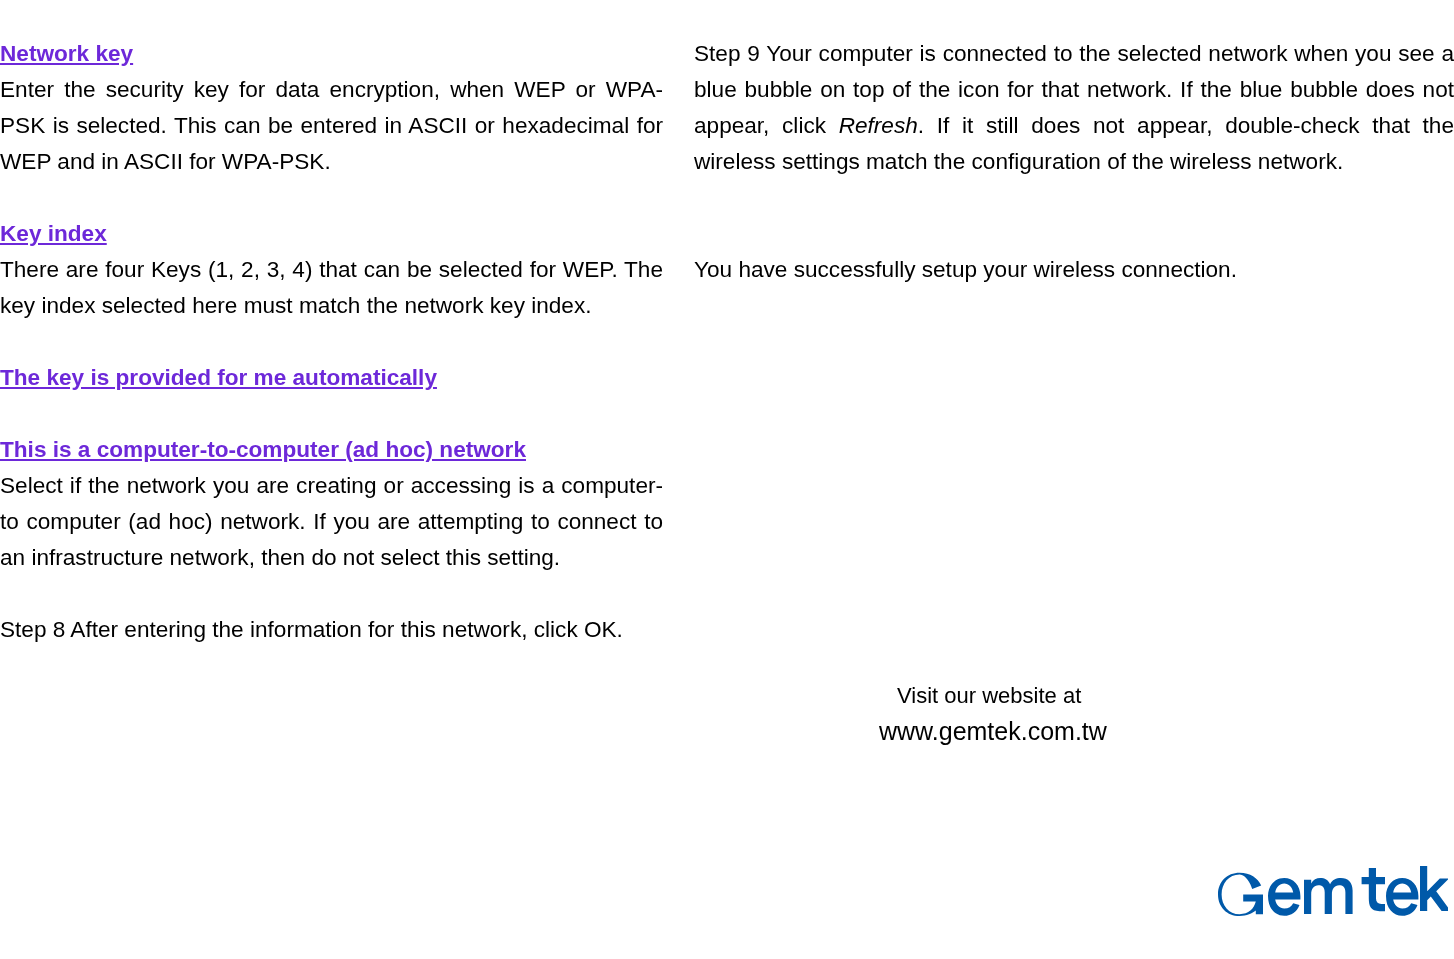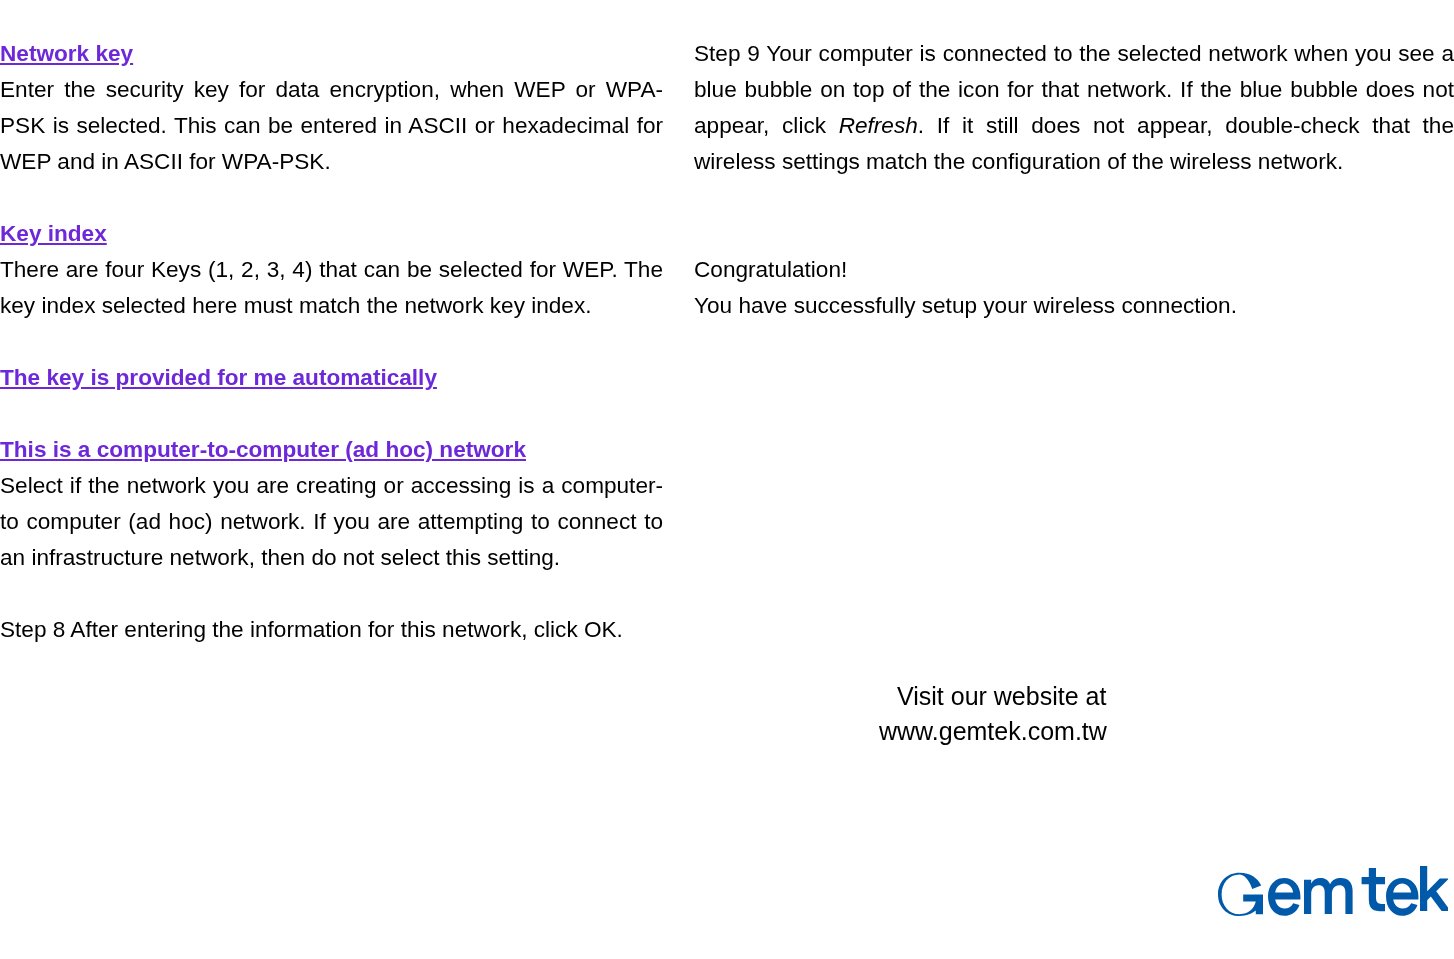--- a/index.html
+++ b/index.html
@@ -46,21 +46,21 @@
   .step {
     text-align: justify;
     text-align-last: left;
   }
   .footer-block {
     position: absolute;
     left: 203px;
     top: 678px;
   }
   .footer-line1 {
-    font-size: 25px;
+    font-size: 22px;
     line-height: 36px;
   }
   .footer-line2 {
     font-size: 25px;
     font-weight: normal;
     line-height: 34px;
     margin-left: -18px;
   }
   .refresh { font-style: italic; }
   svg.logo {
@@ -89,21 +89,20 @@
   <div class="step" style="text-align:left;">Step 8    After entering the information for this network, click OK.</div>
 </div>
 
 <div class="col col-right">
   <div class="blank"></div>
   <div class="para">
     <span>Step 9   Your computer is connected to the selected network when you see a blue bubble on top of the icon for that network. If the blue bubble does not appear, click </span><span class="refresh">Refresh</span><span>. If it still does not appear, double-check that the wireless settings match the configuration of the wireless network.</span>
   </div>
   <div class="blank"></div>
   <div class="blank"></div>
-  <div>Congratulation!</div>
   <div>You have successfully setup your wireless connection.</div>
 
   <div class="footer-block">
     <div class="footer-line1">Visit our website at</div>
     <div class="footer-line2">www.gemtek.com.tw</div>
   </div>
 
   <svg class="logo" width="230" height="62" viewBox="0 0 230 62">
     <g fill="#0059a9">
 

